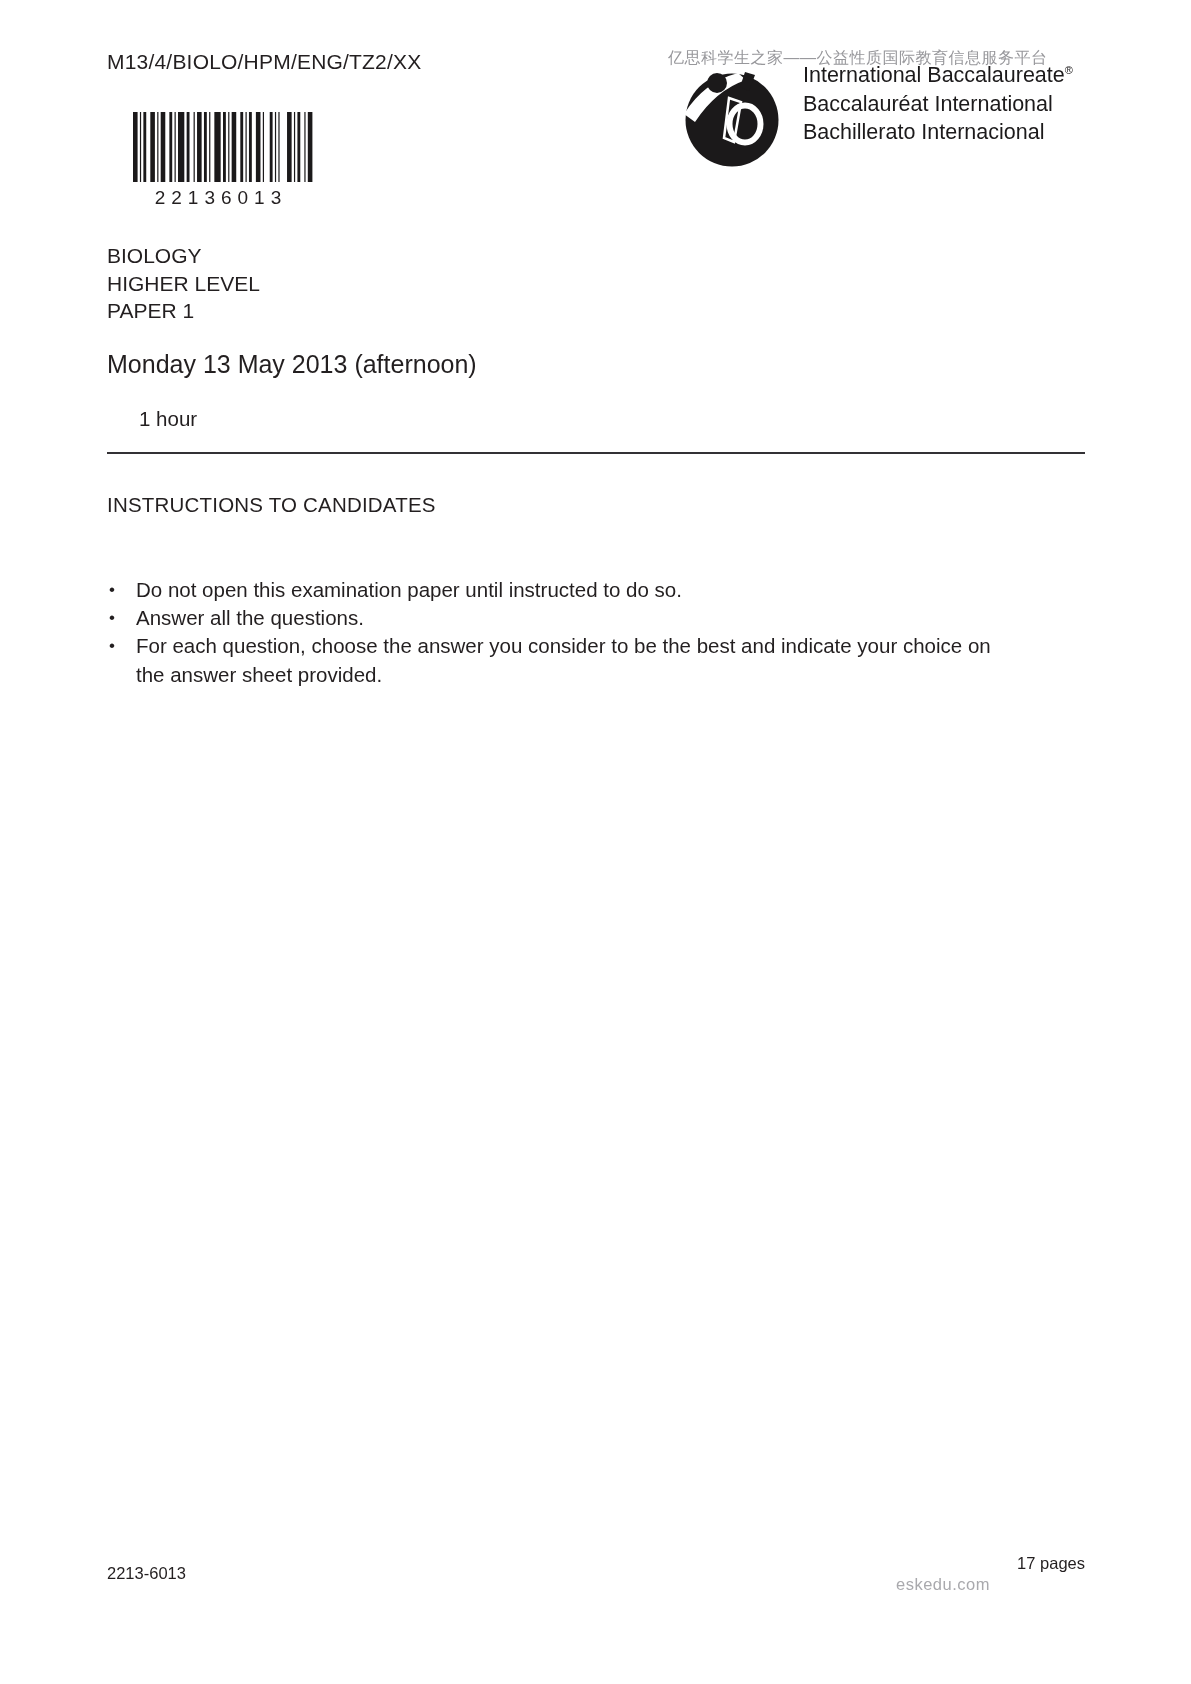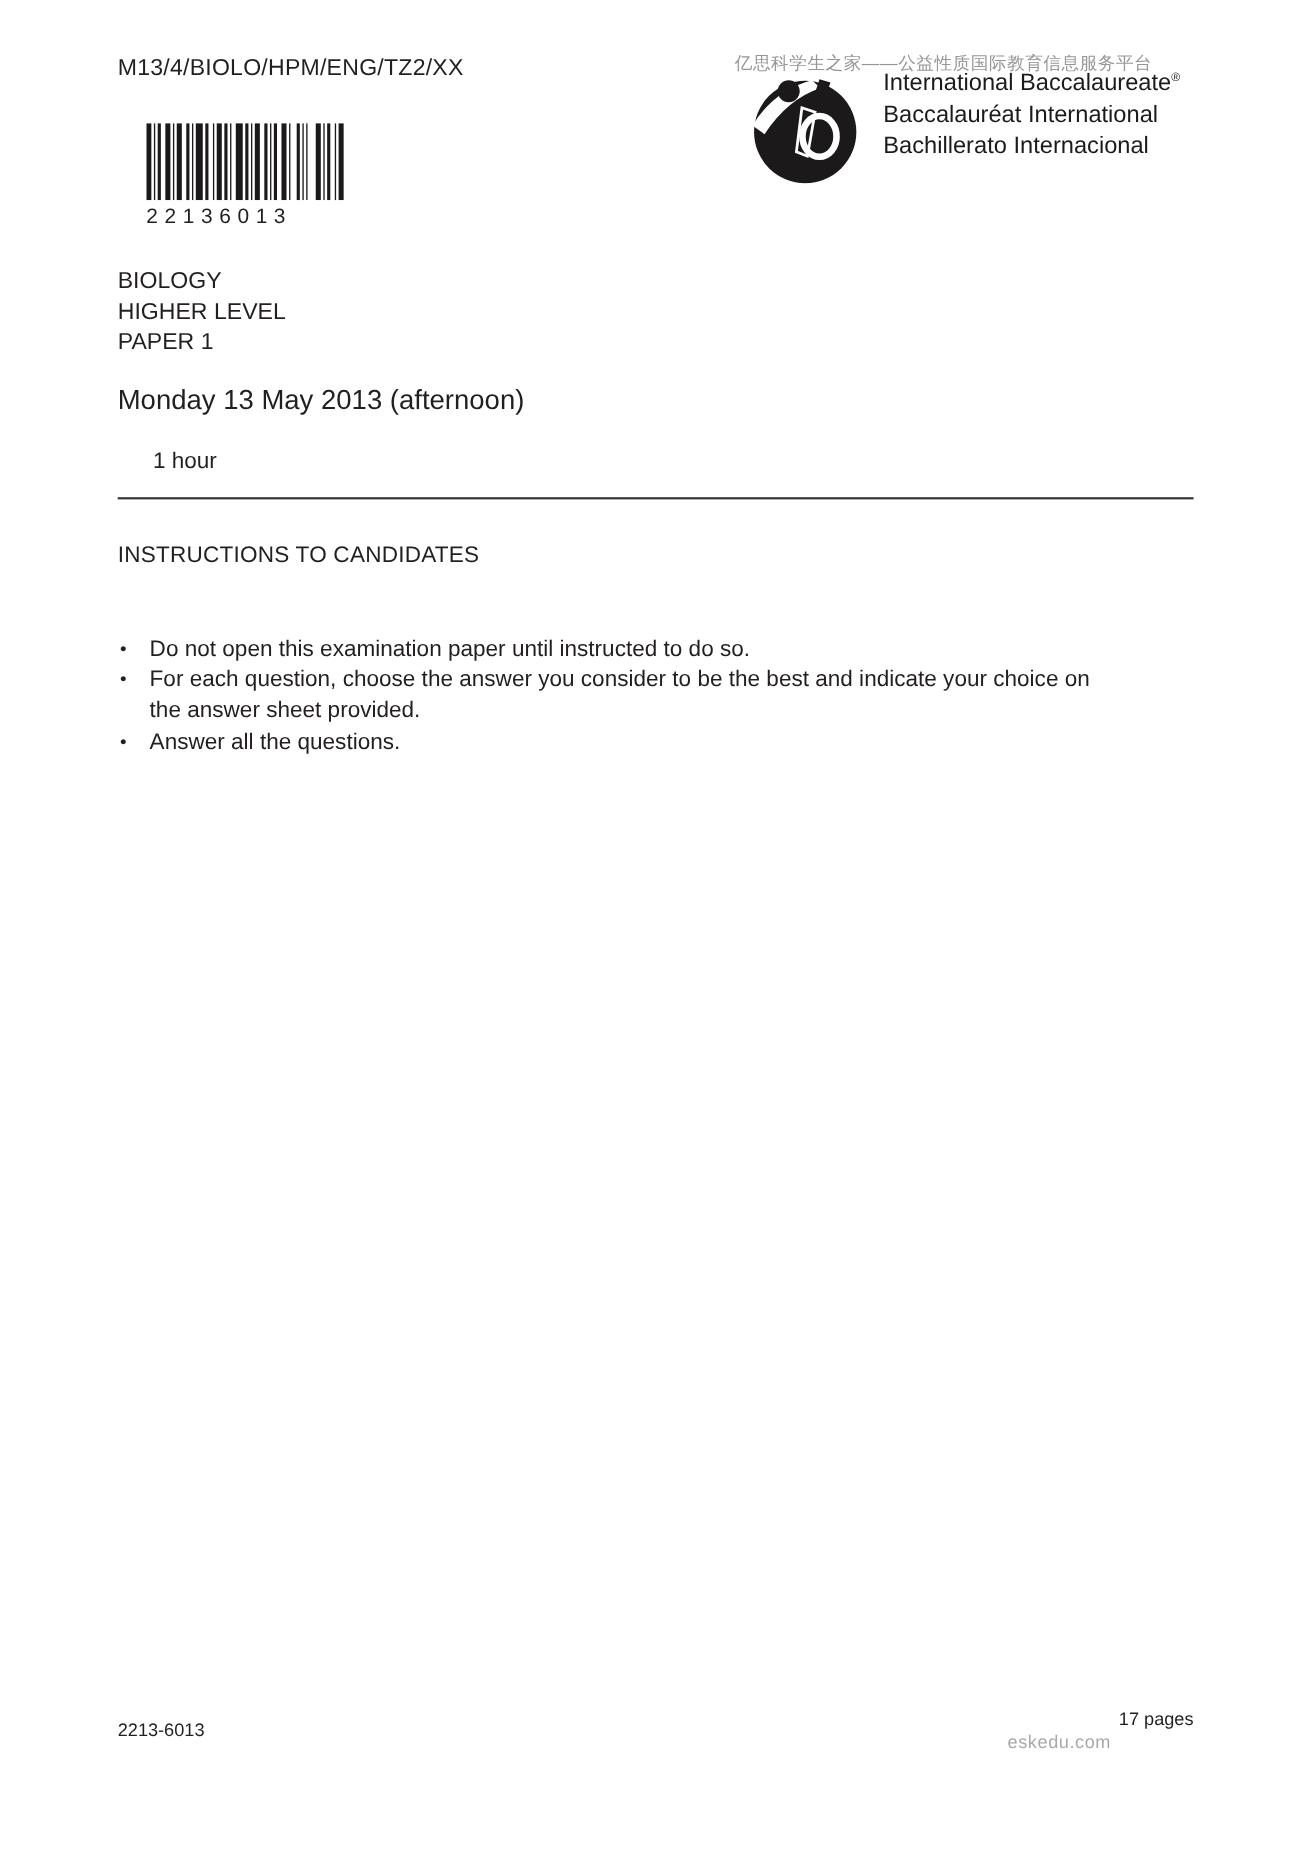--- a/index.html
+++ b/index.html
@@ -20,21 +20,21 @@
     left: 107px; top: 50px;
     font-size: 21px;
     letter-spacing: 0.2px;
     color: #231f20;
   }
 
   .barcode-block {
     position: absolute;
     left: 133px; top: 112px;
     width: 176px;
-    text-align: left;
+    text-align: center;
   }
   .barcode-block svg { display: block; }
   .barcode-digits {
     margin-top: 5px;
     font-size: 19px;
     letter-spacing: 6px;
     color: #231f20;
     white-space: nowrap;
   }
 
@@ -137,21 +137,20 @@
     font-size: 16.5px;
     line-height: 30px;
   }
   .wm-bottom {
     position: absolute;
     left: 896px; top: 1575px;
     font-size: 16.5px;
     color: #a9a9ad;
     z-index: 5;
     letter-spacing: 0.5px;
-    margin-left: 20px;
   }
 </style>
 </head>
 <body>
 
 <div class="page">
 
   <div class="exam-code">M13/4/BIOLO/HPM/ENG/TZ2/XX</div>
 
   <div class="barcode-block">
@@ -218,22 +217,22 @@
 
   <div class="date-line">Monday 13 May 2013 (afternoon)</div>
   <div class="duration-line">1 hour</div>
 
   <div class="rule"></div>
 
   <div class="instructions-heading">INSTRUCTIONS TO CANDIDATES</div>
 
   <ul class="bullet-list" id="bullet-list">
       <li><span>Do not open this examination paper until instructed to do so.</span></li>
+      <li><span>Answer all the questions.</span></li>
       <li><span>For each question, choose the answer you consider to be the best and indicate your choice on</span><br><span>the answer sheet provided.</span></li>
-      <li><span>Answer all the questions.</span></li>
     </ul>
 
   <div class="footer-ref">2213-6013</div>
 
   <div class="footer-right">
     <div>17 pages</div>
   </div>
 
   <div class="wm-bottom">eskedu.com</div>
 

